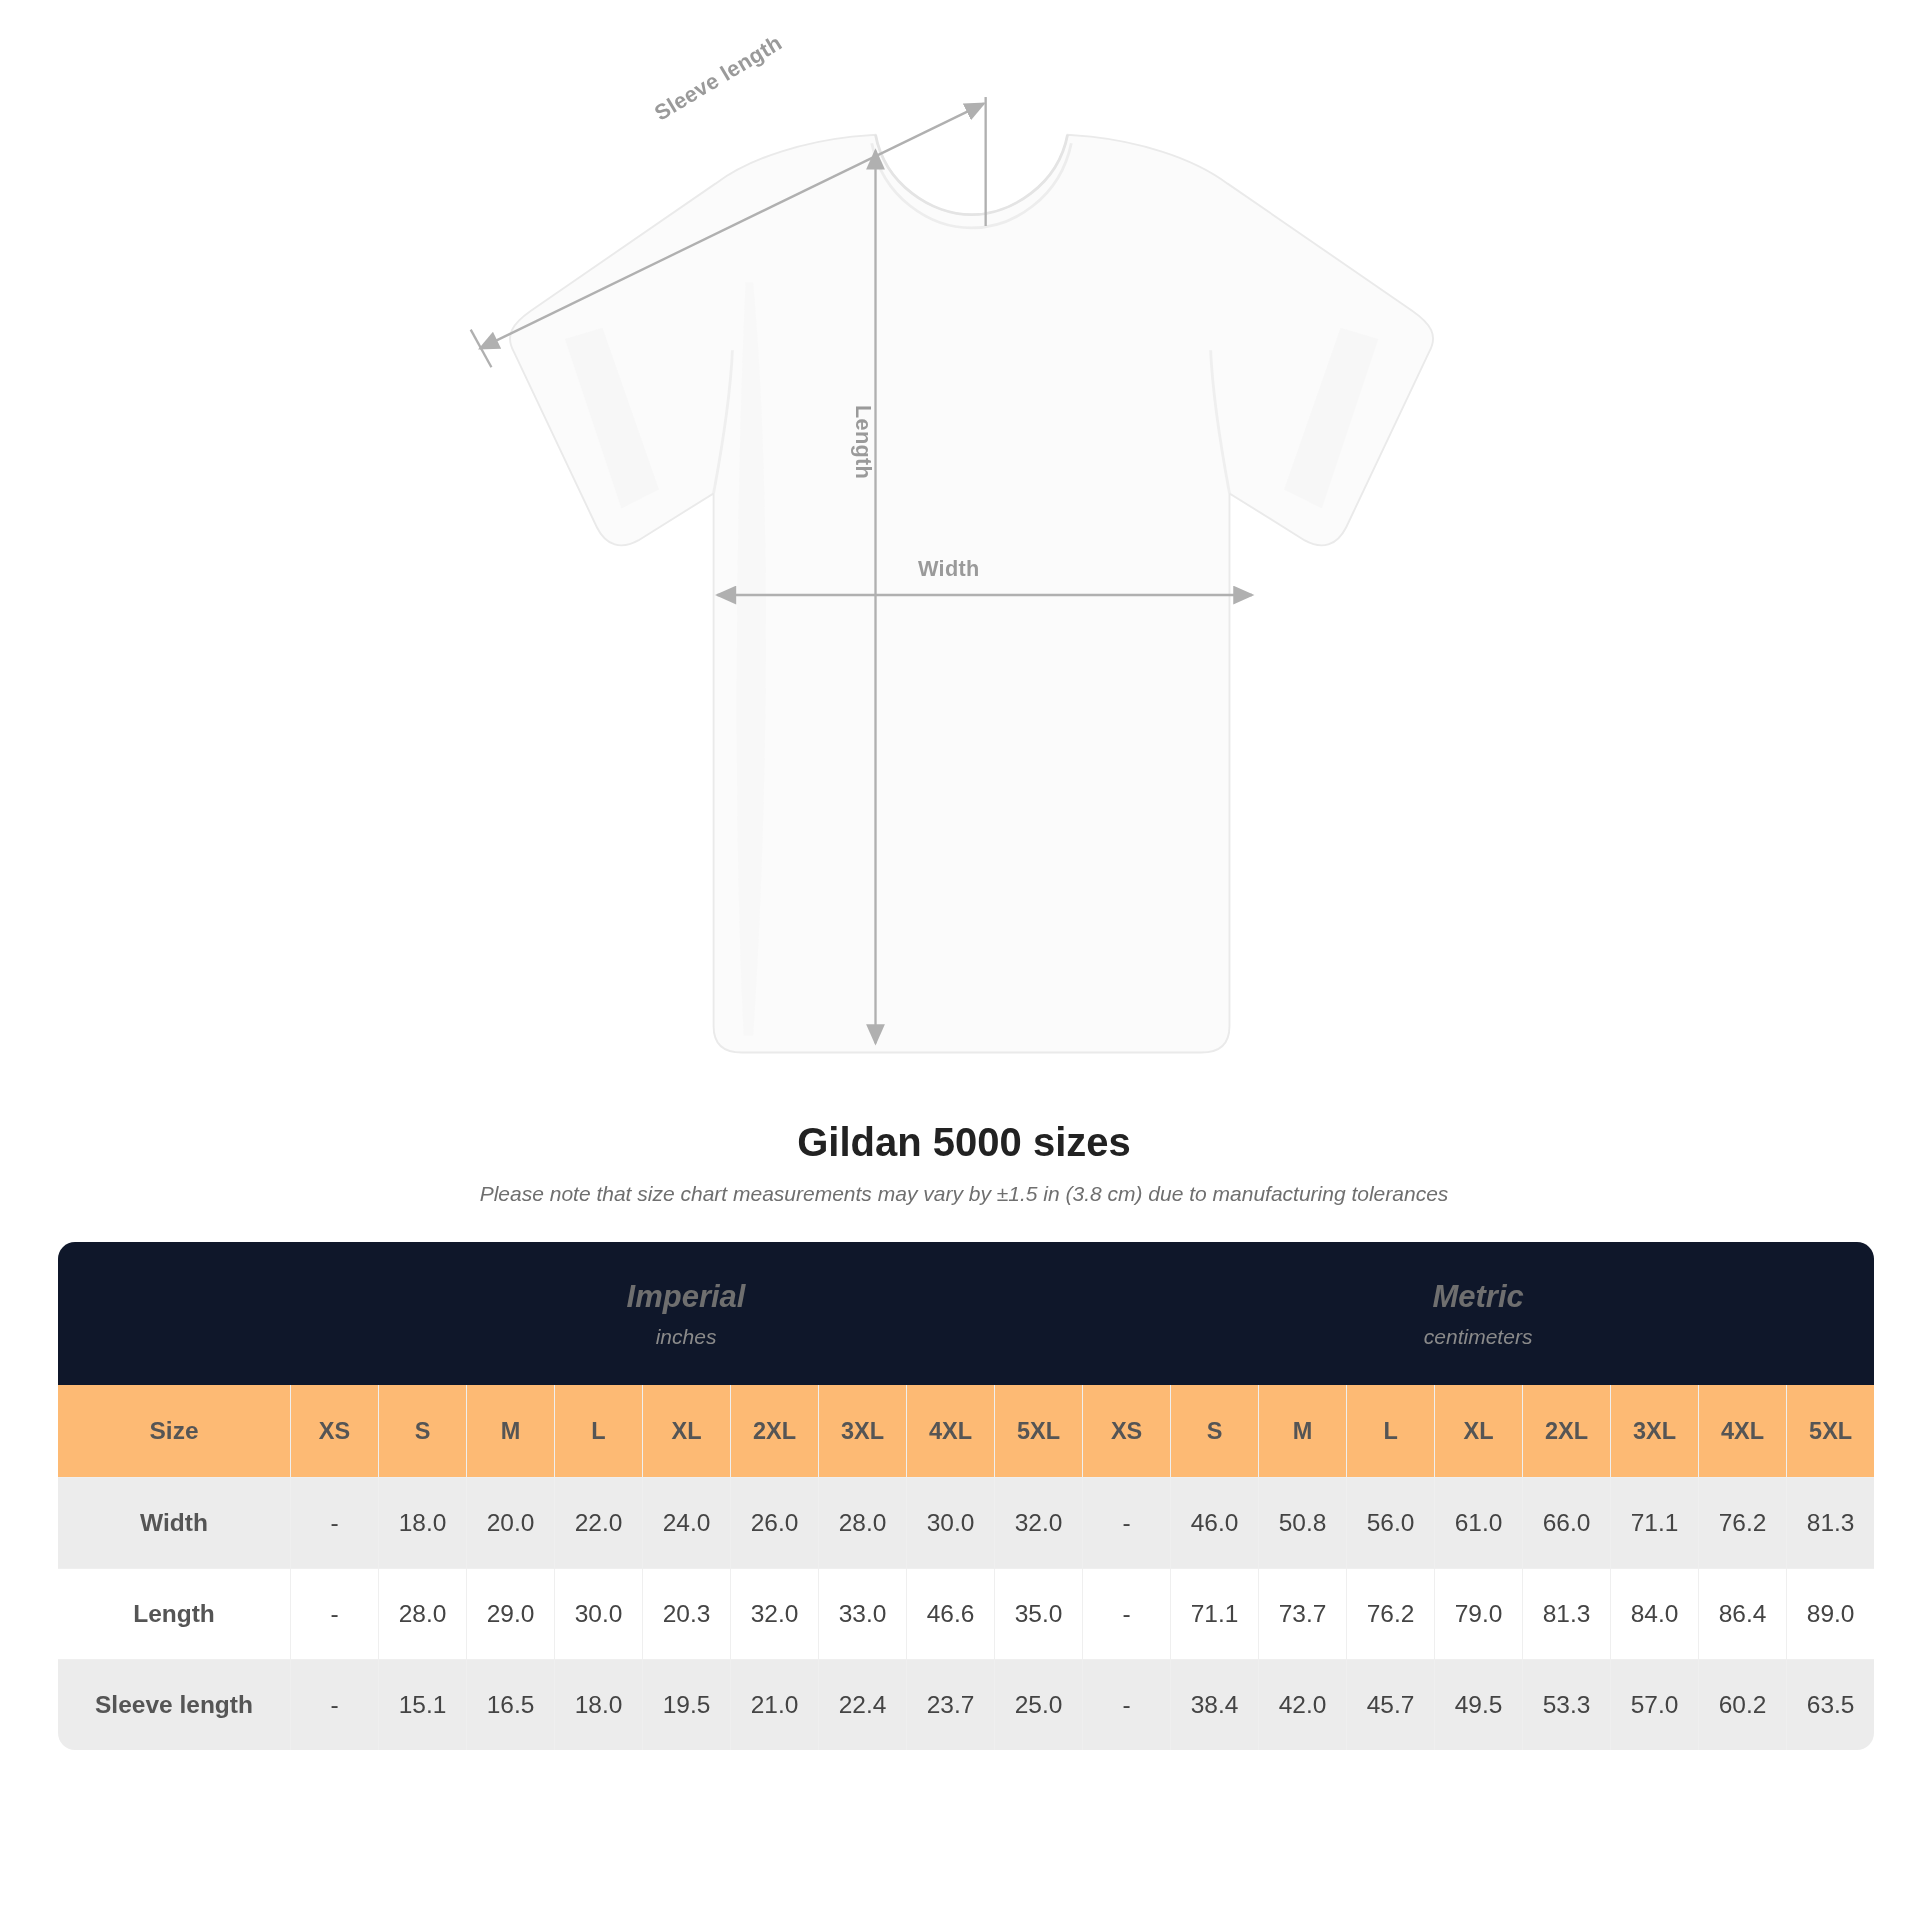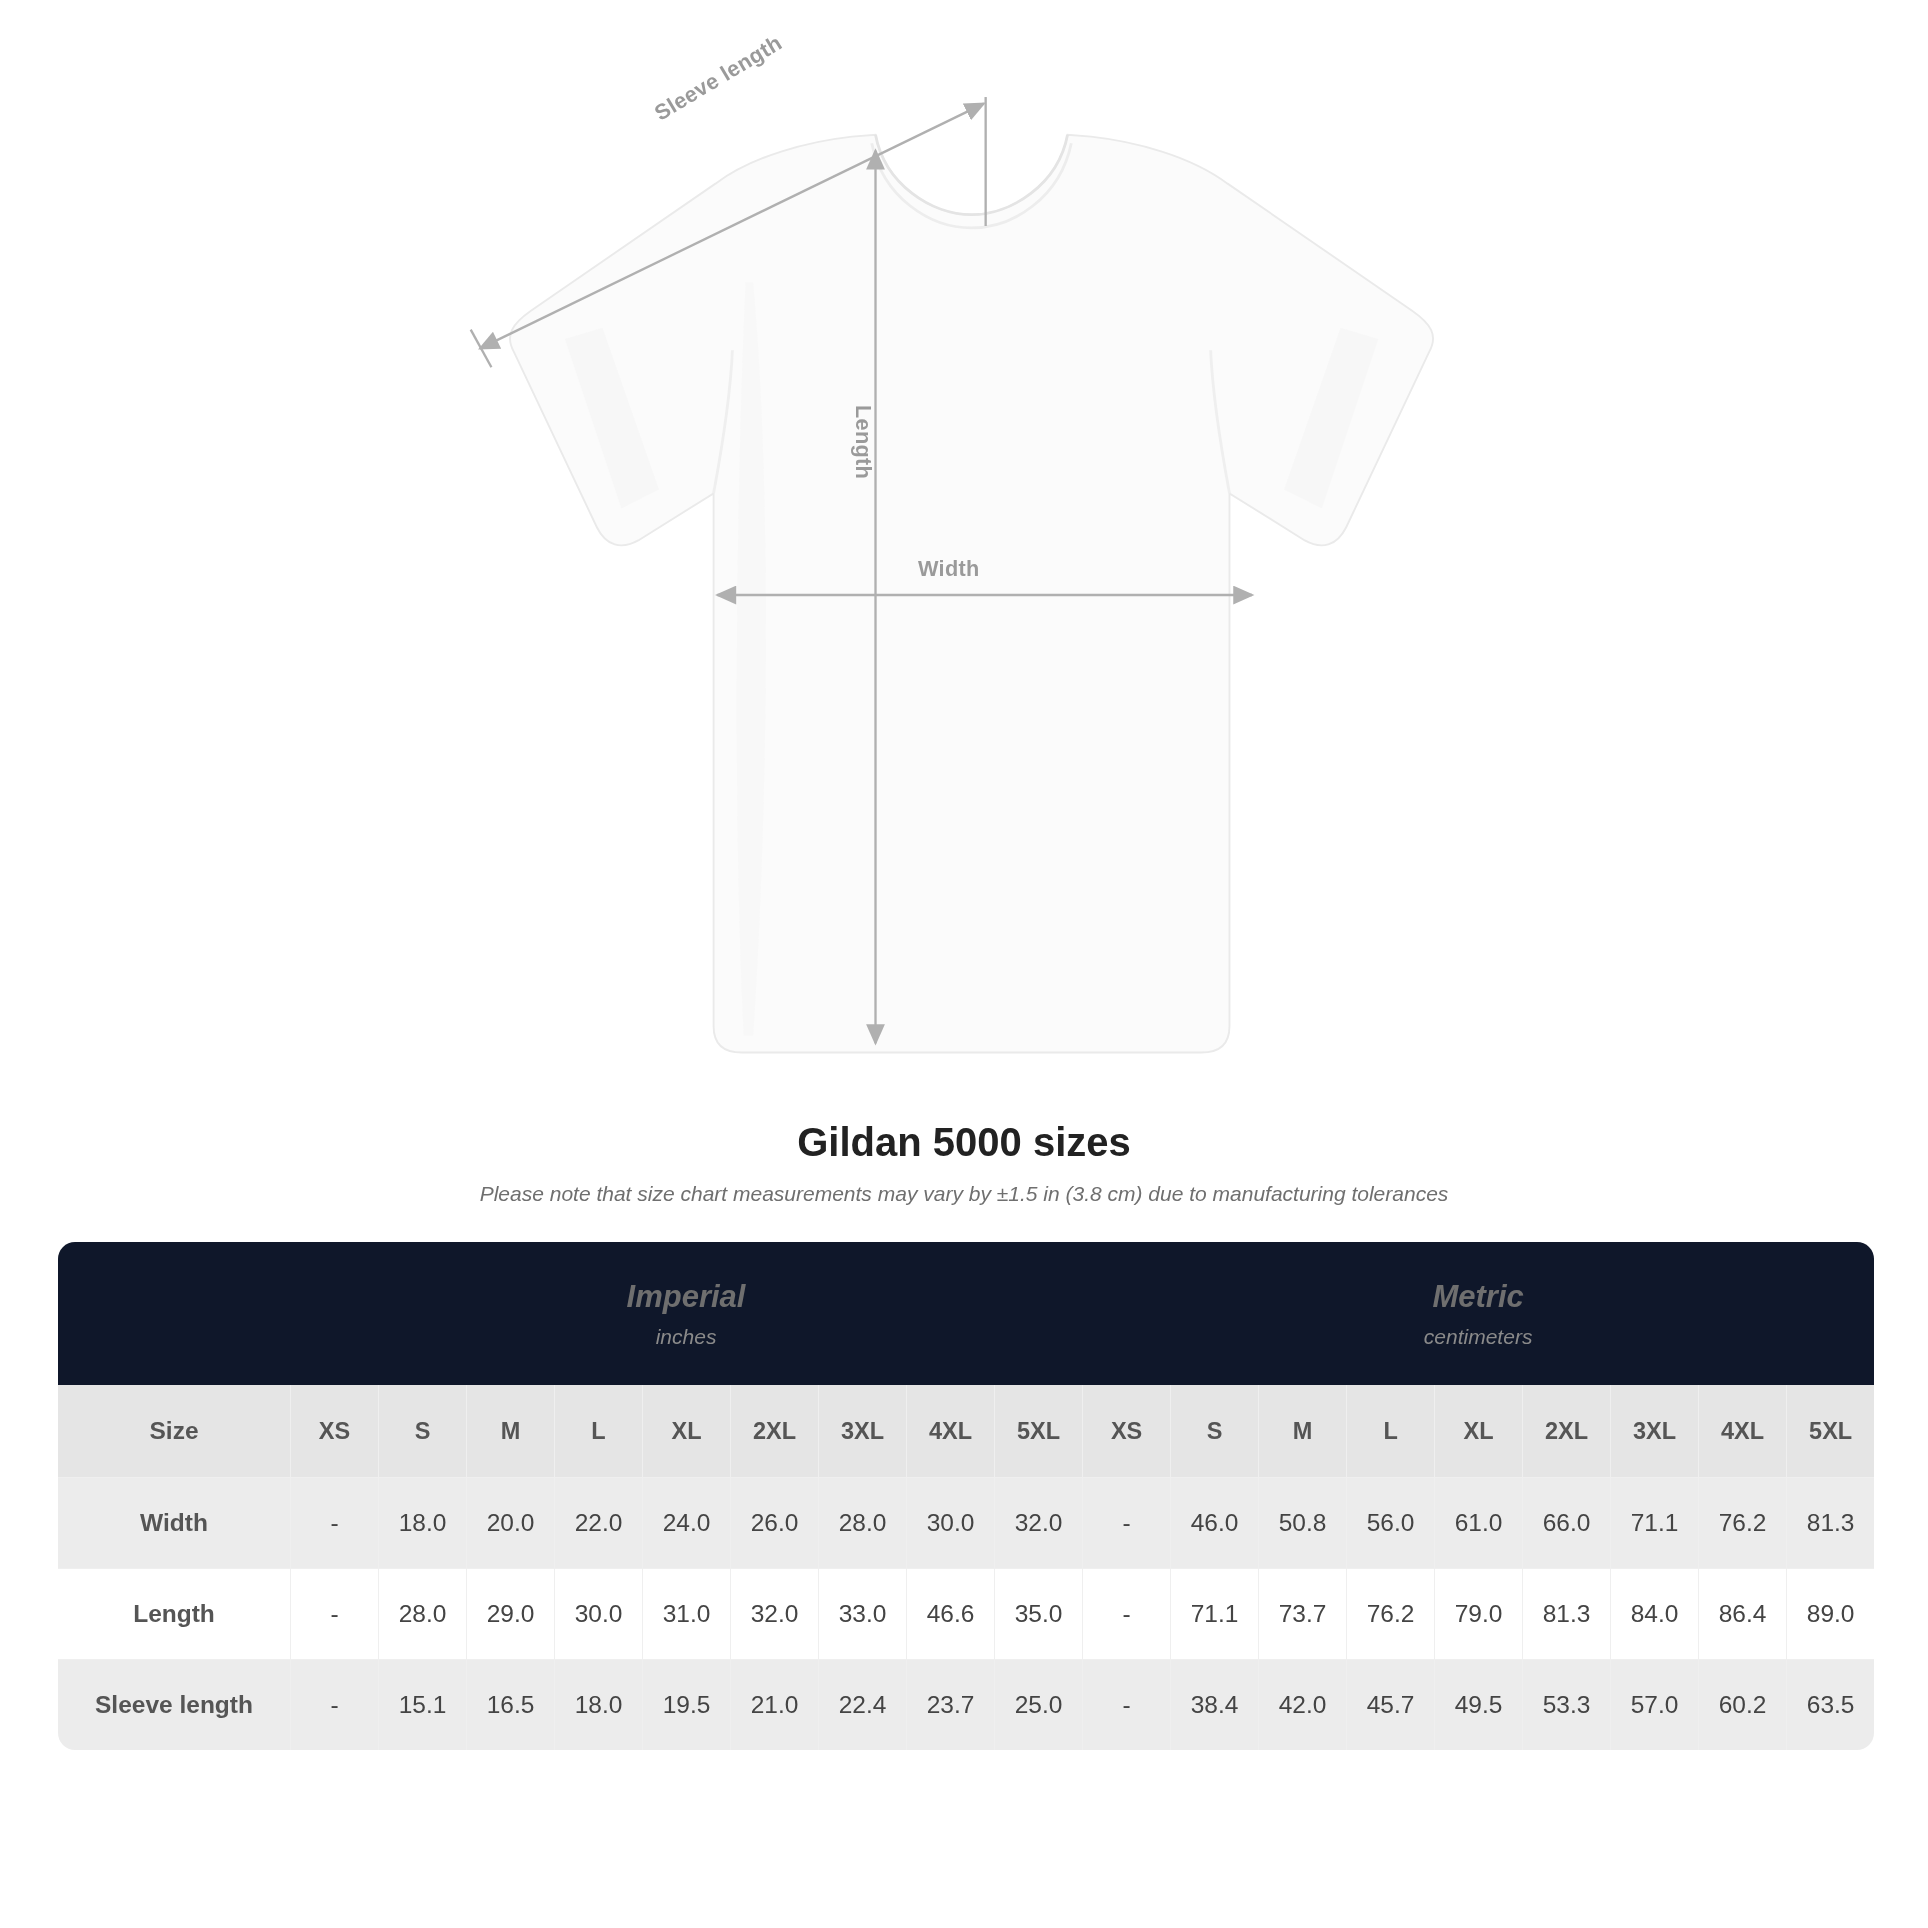--- a/index.html
+++ b/index.html
@@ -112,21 +112,21 @@
     line-height: 1.15;
   }
   .unit-sub {
     font-size: 21px;
     font-style: italic;
     color: #8a8a8a;
     margin-top: 10px;
   }
 
   .head-row th {
-    background: #e5e5e5;
+    background: #fdba74;
     height: 92px;
     font-size: 23.5px;
     font-weight: bold;
     color: #555555;
     text-align: center;
     vertical-align: middle;
     border-left: 1.9px solid #efefef;
   }
   .head-row th:first-child {
     border-left: none;
@@ -320,21 +320,21 @@
           <td>71.1</td>
           <td>76.2</td>
           <td>81.3</td>
         </tr>
         <tr class="plain">
           <td>Length</td>
           <td>-</td>
           <td>28.0</td>
           <td>29.0</td>
           <td>30.0</td>
-          <td>31.0</td>
+          <td>20.3</td>
           <td>32.0</td>
           <td>33.0</td>
           <td>46.6</td>
           <td>35.0</td>
           <td>-</td>
           <td>71.1</td>
           <td>73.7</td>
           <td>76.2</td>
           <td>79.0</td>
           <td>81.3</td>

